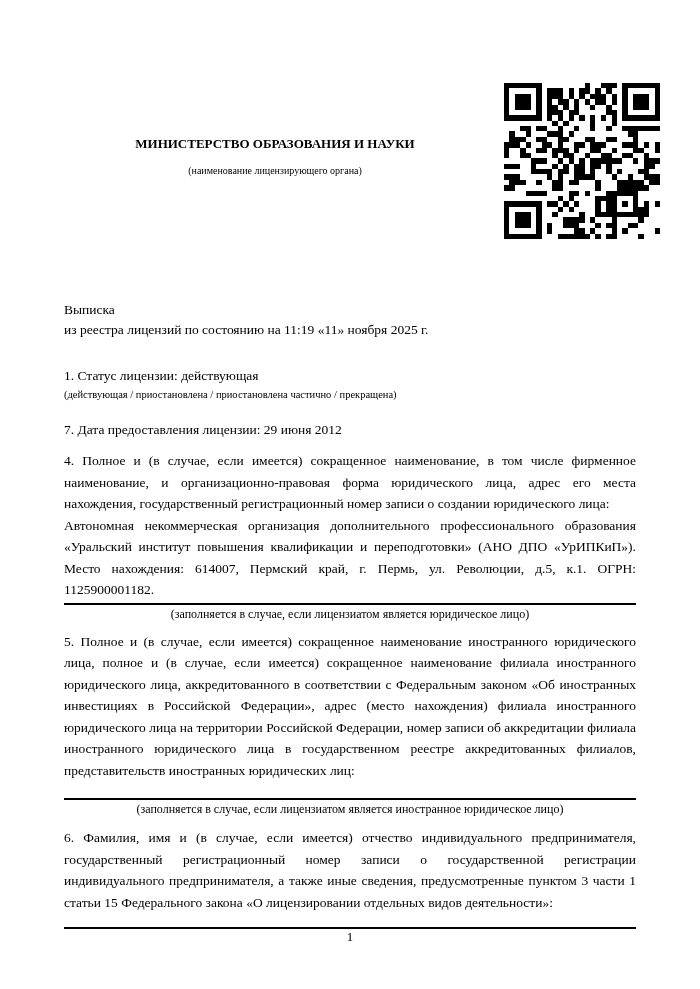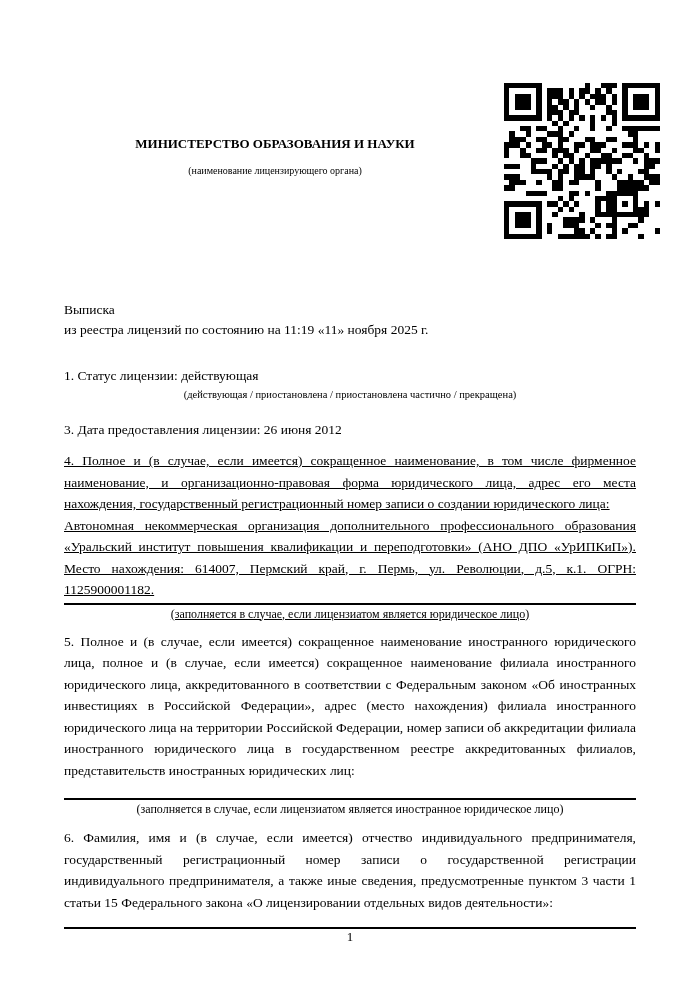--- a/index.html
+++ b/index.html
@@ -54,38 +54,37 @@
     line-height: 20px;
   }
   .content {
     position: absolute;
     left: 64px;
     top: 365px;
     width: 572px;
   }
   .justify { text-align: justify; }
   .item-note {
-    text-align: center;
     font-size: 10.5px;
     line-height: 16px;
   }
   .caption {
     text-align: center;
     font-size: 12px;
     line-height: 15px;
     margin-top: 2px;
   }
   .rule {
     border-top: 2px solid #000000;
     height: 0;
   }
   .i1 { margin-bottom: 16px; }
   .i2 { margin-bottom: 10px; }
   .i3 { margin-bottom: 10px; }
-  .i4 { margin-bottom: 9px; text-decoration: underline; }
+  .i4 { margin-bottom: 9px; }
   .i4 .rule { margin-top: 2px; }
   .i5 { margin-bottom: 10px; }
   .i5 .rule { margin-top: 17px; }
   .i6 { margin-bottom: 12px; }
   .i6 .rule { margin-top: 14px; }
   .page-number {
     position: absolute;
     left: 0;
     top: 926px;
     width: 700px;
@@ -510,21 +509,21 @@
 
   <div class="content">
 
     <section class="item i1">
       <div>1. Статус лицензии: действующая</div>
       <div class="item-note">(действующая / приостановлена / приостановлена частично / прекращена)</div>
     </section>
 
 
     <section class="item i3">
-      <div>3. Дата предоставления лицензии: 26 июня 2012</div>
+      <div>7. Дата предоставления лицензии: 29 июня 2012</div>
     </section>
 
     <section class="item i4">
       <div class="justify">4. Полное и (в случае, если имеется) сокращенное наименование, в том числе фирменное наименование, и организационно-правовая форма юридического лица, адрес его места нахождения, государственный регистрационный номер записи о создании юридического лица:</div>
       <div class="justify">Автономная некоммерческая организация дополнительного профессионального образования «Уральский институт повышения квалификации и переподготовки» (АНО ДПО «УрИПКиП»). Место нахождения: 614007, Пермский край, г. Пермь, ул. Революции, д.5, к.1. ОГРН: 1125900001182.</div>
       <div class="rule"></div>
       <div class="caption">(заполняется в случае, если лицензиатом является юридическое лицо)</div>
     </section>
 
     <section class="item i5">

